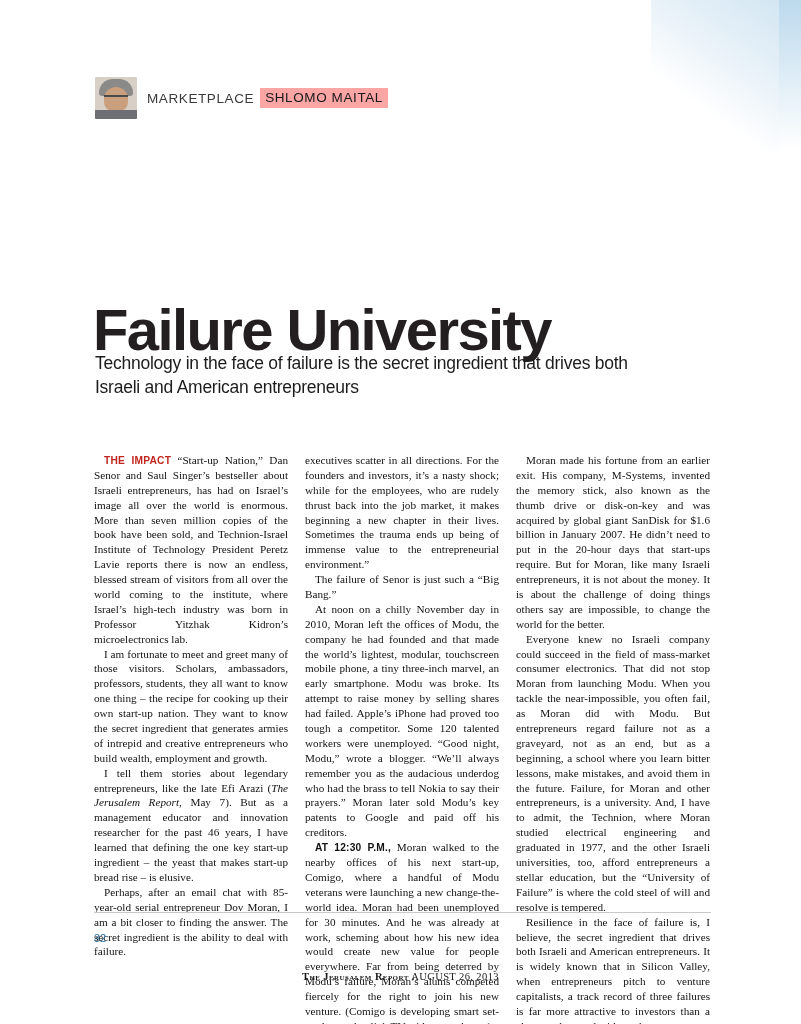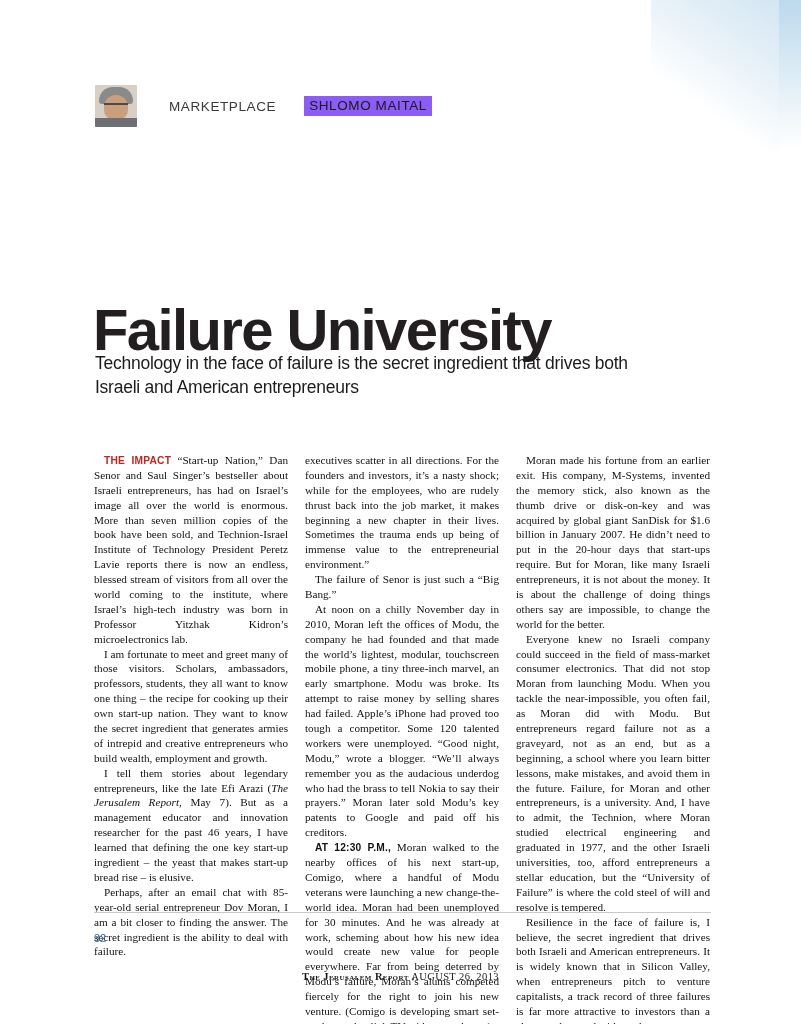--- a/index.html
+++ b/index.html
@@ -39,25 +39,24 @@
     top: 0;
     width: 22px;
     height: 150px;
     background: linear-gradient(180deg, #bcd9ec 0%, #ffffff 100%);
   }
 
   
   .byline {
     position: absolute;
     left: 95px;
-    top: 84px;
+    top: 76px;
     display: flex;
     align-items: center;
     height: 44px;
-    gap: 22px;
   }
   .byline-photo {
     width: 42px;
     height: 42px;
     overflow: hidden;
     border-radius: 1px;
     position: relative;
     background: #d8cfc6;
   }
   .byline-photo .hair {
@@ -91,21 +90,21 @@
     font-size: 13.5px;
     letter-spacing: 0.6px;
     color: #3a3a3a;
     margin-left: 10px;
   }
   .byline-author {
     font-family: "Liberation Sans", sans-serif;
     font-size: 13.5px;
     letter-spacing: 0.6px;
     color: #1a1a1a;
-    background: #8b5cf6;
+    background: #fca5a5;
     padding: 2px 5px 3px 5px;
     margin-left: 6px;
   }
 
   
   .headline {
     position: absolute;
     left: 93px;
     top: 262px;
     font-family: "Liberation Sans", sans-serif;

